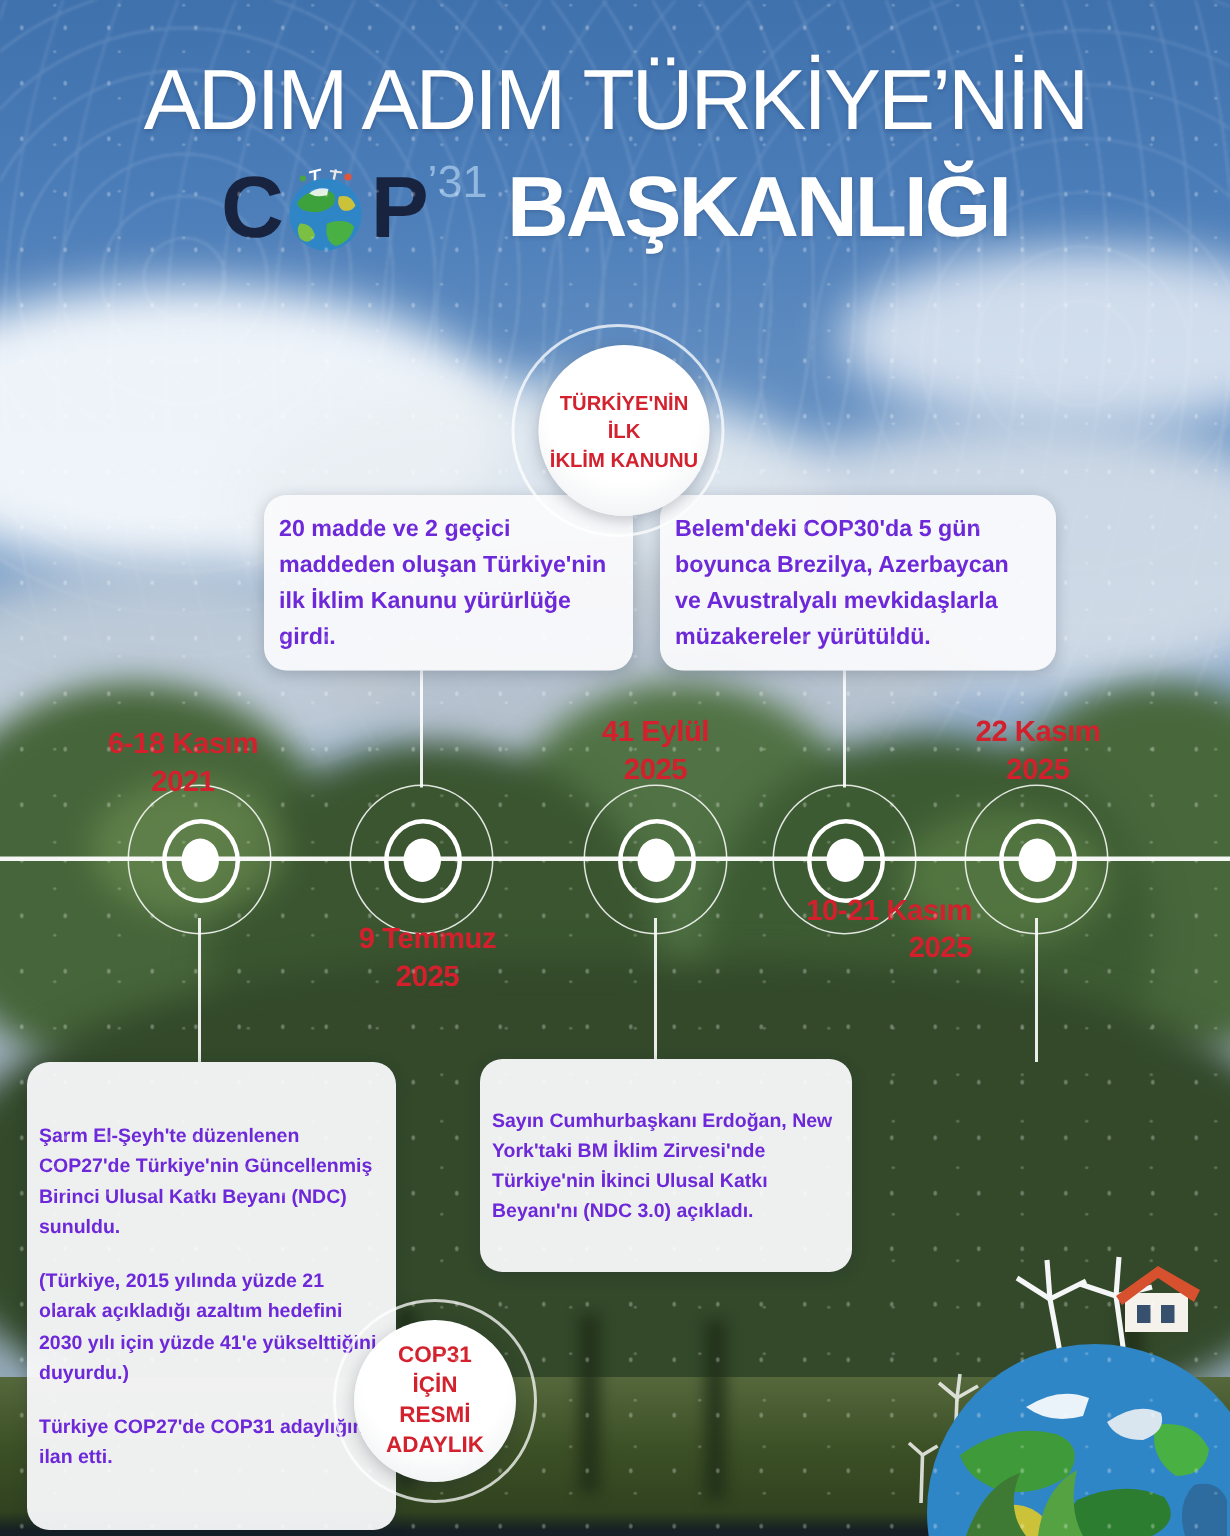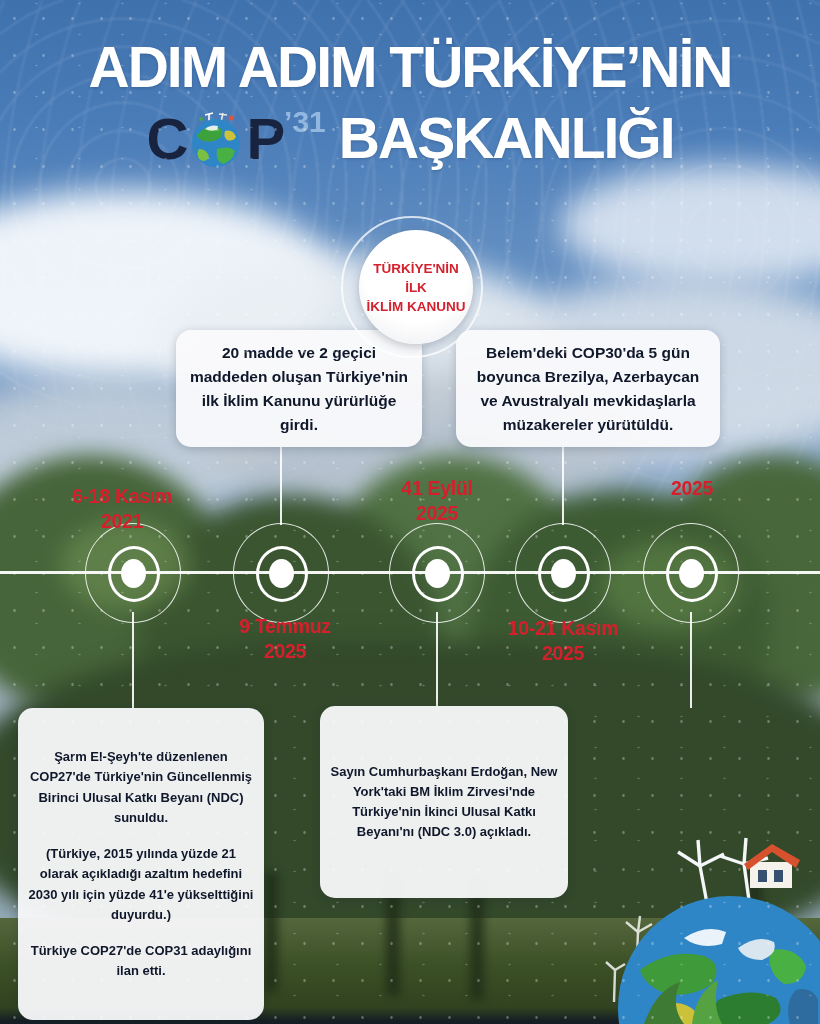--- a/index.html
+++ b/index.html
@@ -36,53 +36,53 @@
   .bottom-strip{position:absolute;left:0;bottom:0;width:820px;height:16px;
          background:linear-gradient(180deg,rgba(21,32,43,0) 0%,rgba(18,27,37,.9) 80%);}
   .speckles{position:absolute;inset:0;z-index:60;opacity:.5;
     background-image:
       radial-gradient(rgba(255,255,255,.6) 0.8px, transparent 1.6px),
       radial-gradient(rgba(255,255,255,.45) 0.8px, transparent 1.6px);
     background-size:29px 37px, 43px 31px;
     background-position:0 0, 15px 19px;}
   
   .title{position:absolute;left:0;top:34px;width:820px;text-align:center;z-index:20;}
-  .t1{font-size:57px;font-weight:700;letter-spacing:-2px;color:#ffffff;
+  .t1{font-size:57px;font-weight:400;letter-spacing:-2px;color:#ffffff;
       text-shadow:0 1px 3px rgba(20,40,70,.25);}
   .t2{margin-top:2px;height:72px;display:flex;align-items:center;justify-content:center;}
   .cop-letter{font-size:58px;font-weight:700;color:#18243f;letter-spacing:-2px;}
   .globe-wrap{width:58px;height:58px;margin:0 1px;position:relative;top:2px;}
-  .cop-year{font-size:30px;font-weight:700;color:#93b8e0;position:relative;top:-16px;left:1px;}
+  .cop-year{font-size:30px;font-weight:400;color:#93b8e0;position:relative;top:-16px;left:1px;}
   .t2-rest{font-size:57px;font-weight:700;letter-spacing:-2px;color:#ffffff;margin-left:14px;
       text-shadow:0 1px 3px rgba(20,40,70,.25);}
   
   .badge{position:absolute;z-index:30;}
   .badge .ring{position:absolute;border:2px solid rgba(255,255,255,.75);border-radius:50%;}
   .badge .disc{position:absolute;background:radial-gradient(circle at 50% 35%,#ffffff 55%,#e9ebee 100%);
       border-radius:50%;display:flex;flex-direction:column;align-items:center;justify-content:center;
       box-shadow:0 3px 10px rgba(30,40,60,.25);}
   .badge .disc div{color:#d4212e;font-weight:700;text-align:center;}
   .badge-top{left:341px;top:216px;width:142px;height:142px;}
   .badge-top .ring{inset:0;}
   .badge-top .disc{left:18px;top:14px;width:114px;height:114px;}
   .badge-top .disc div{font-size:13.5px;line-height:19px;}
   .badge-bottom{left:222px;top:866px;width:136px;height:136px;}
   .badge-bottom .ring{inset:0;}
   .badge-bottom .disc{left:14px;top:14px;width:108px;height:108px;}
   .badge-bottom .disc div{font-size:15px;line-height:20px;}
   
   .callout{position:absolute;background:rgba(250,250,252,.94);border-radius:15px;z-index:15;
-      box-shadow:0 2px 10px rgba(25,35,55,.22);color:#0f172a;font-weight:700;text-align:center;
+      box-shadow:0 2px 10px rgba(25,35,55,.22);color:#6d28d9;font-weight:700;text-align:left;
       display:flex;flex-direction:column;justify-content:center;box-sizing:border-box;}
   .callout p{margin:0;}
   .callout p + p{margin-top:15px;}
   .box-a{left:176px;top:330px;width:246px;height:117px;font-size:15.5px;line-height:24px;padding:8px 10px;}
-  .box-b{left:456px;top:330px;width:264px;height:117px;font-size:15.5px;line-height:24px;padding:8px 10px;}
+  .box-b{left:440px;top:330px;width:264px;height:117px;font-size:15.5px;line-height:24px;padding:8px 10px;}
   .box-c{left:18px;top:708px;width:246px;height:312px;font-size:13px;line-height:20.5px;padding:12px 8px;}
-  .box-d{left:320px;top:706px;width:248px;height:192px;font-size:13px;line-height:20px;padding:10px 8px;}
+  .box-d{left:320px;top:706px;width:248px;height:142px;font-size:13px;line-height:20px;padding:10px 8px;}
   .box-e{left:573px;top:708px;width:235px;height:108px;font-size:15px;line-height:23px;padding:8px 10px;}
   
   .tl-line{position:absolute;left:0;top:571px;width:820px;height:3px;background:rgba(255,255,255,.95);z-index:10;}
   .vline{position:absolute;width:2px;background:rgba(255,255,255,.9);z-index:9;}
   .node{position:absolute;width:96px;height:100px;transform:translate(-50%,-50%);z-index:12;}
   .node .outer{position:absolute;inset:0;border:1.5px solid rgba(255,255,255,.85);border-radius:50%;}
   .node .mid{position:absolute;left:50%;top:50%;width:46px;height:50px;margin:-27px 0 0 -25px;
       border:3px solid #ffffff;border-radius:50%;}
   .node .dot{position:absolute;left:50%;top:50%;width:25px;height:29px;margin:-14.5px 0 0 -12.5px;
       background:#ffffff;border-radius:50%;}
@@ -201,37 +201,47 @@
     <div>2021</div>
   </div>
   <div class="date-label" style="left:200px;top:614px;">
     <div>9 Temmuz</div>
     <div>2025</div>
   </div>
   <div class="date-label" style="left:352px;top:476px;">
     <div>41 Eylül</div>
     <div>2025</div>
   </div>
-  <div class="date-label" style="left:478px;top:616px;">
+  <div class="date-label" style="left:478px;top:595px;text-align:right;">
     <div>10-21 Kasım</div>
     <div>2025</div>
   </div>
   <div class="date-label" style="left:607px;top:476px;">
+    <div>22 Kasım</div>
     <div>2025</div>
   </div>
 
   <div class="callout box-c">
     <p>Şarm El-Şeyh'te düzenlenen COP27'de Türkiye'nin Güncellenmiş Birinci Ulusal Katkı Beyanı (NDC) sunuldu.</p>
     <p>(Türkiye, 2015 yılında yüzde 21 olarak açıkladığı azaltım hedefini 2030 yılı için yüzde 41'e yükselttiğini duyurdu.)</p>
     <p>Türkiye COP27'de COP31 adaylığını ilan etti.</p>
   </div>
   <div class="callout box-d">
     <p>Sayın Cumhurbaşkanı Erdoğan, New York'taki BM İklim Zirvesi'nde Türkiye'nin İkinci Ulusal Katkı Beyanı'nı (NDC 3.0) açıkladı.</p>
   </div>
 
+  <div class="badge badge-bottom">
+    <div class="ring"></div>
+    <div class="disc">
+      <div>COP31</div>
+      <div>İÇİN</div>
+      <div>RESMİ</div>
+      <div>ADAYLIK</div>
+    </div>
+  </div>
 
   <div class="earth">
     <svg width="220" height="194" viewBox="0 0 220 194">
 
       <g stroke="#ffffff" stroke-width="2.4" opacity=".8" fill="none">
         <line x1="36" y1="150" x2="38" y2="102"></line>
         <line x1="38" y1="102" x2="26" y2="92"></line>
           <line x1="38" y1="102" x2="52" y2="94"></line>
           <line x1="38" y1="102" x2="40" y2="86"></line>
         <line x1="14" y1="172" x2="15" y2="140"></line>

